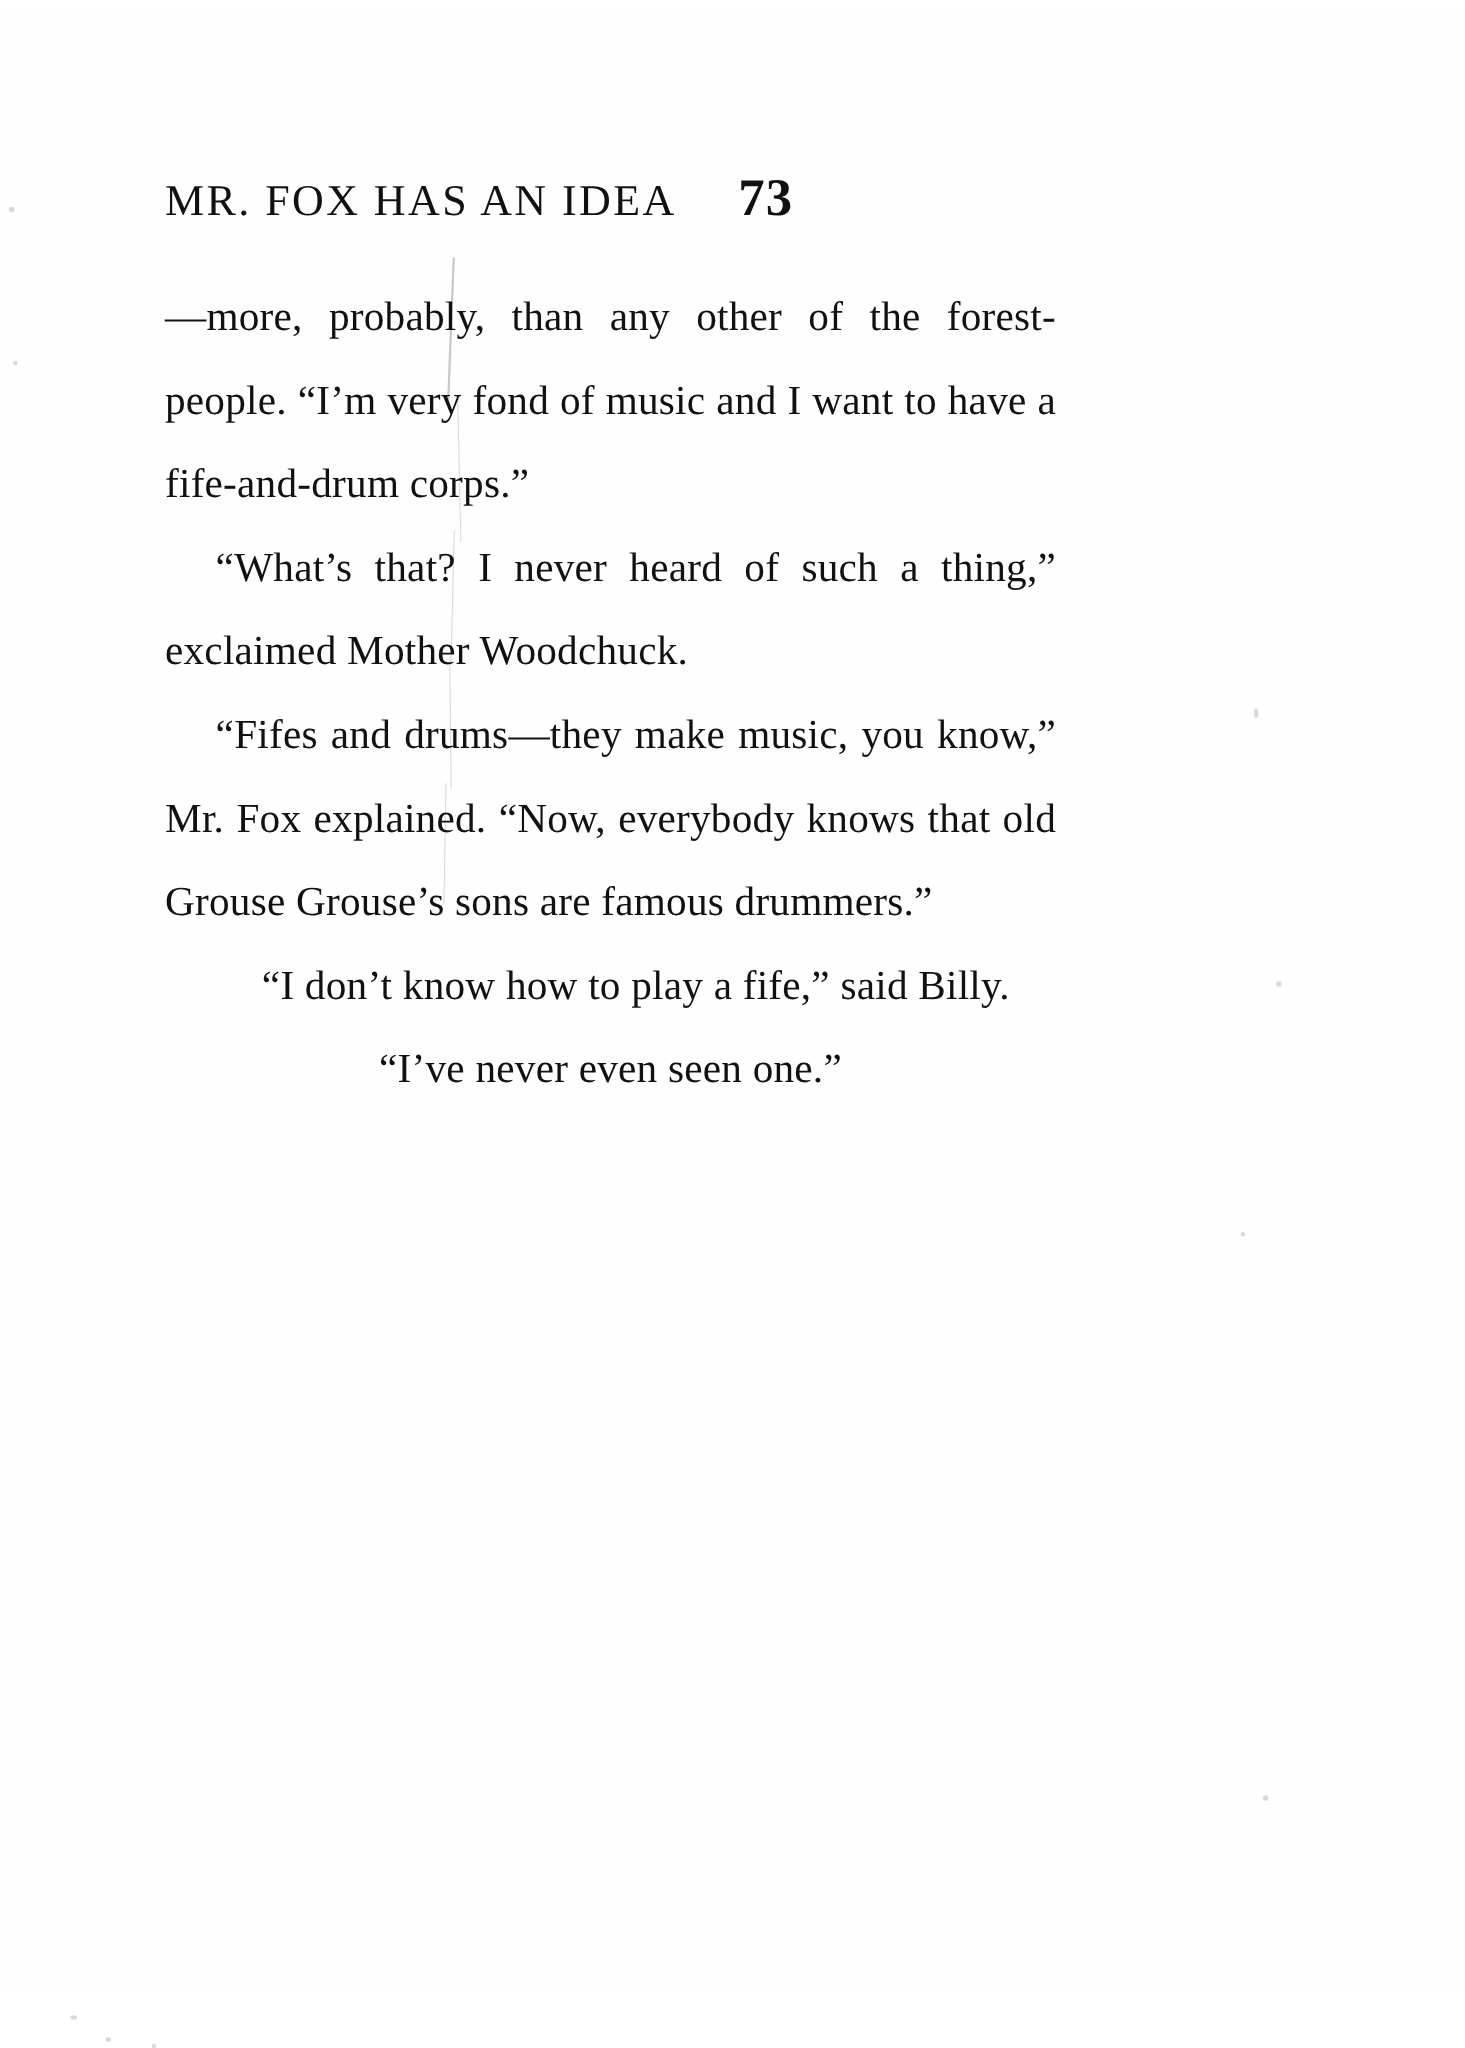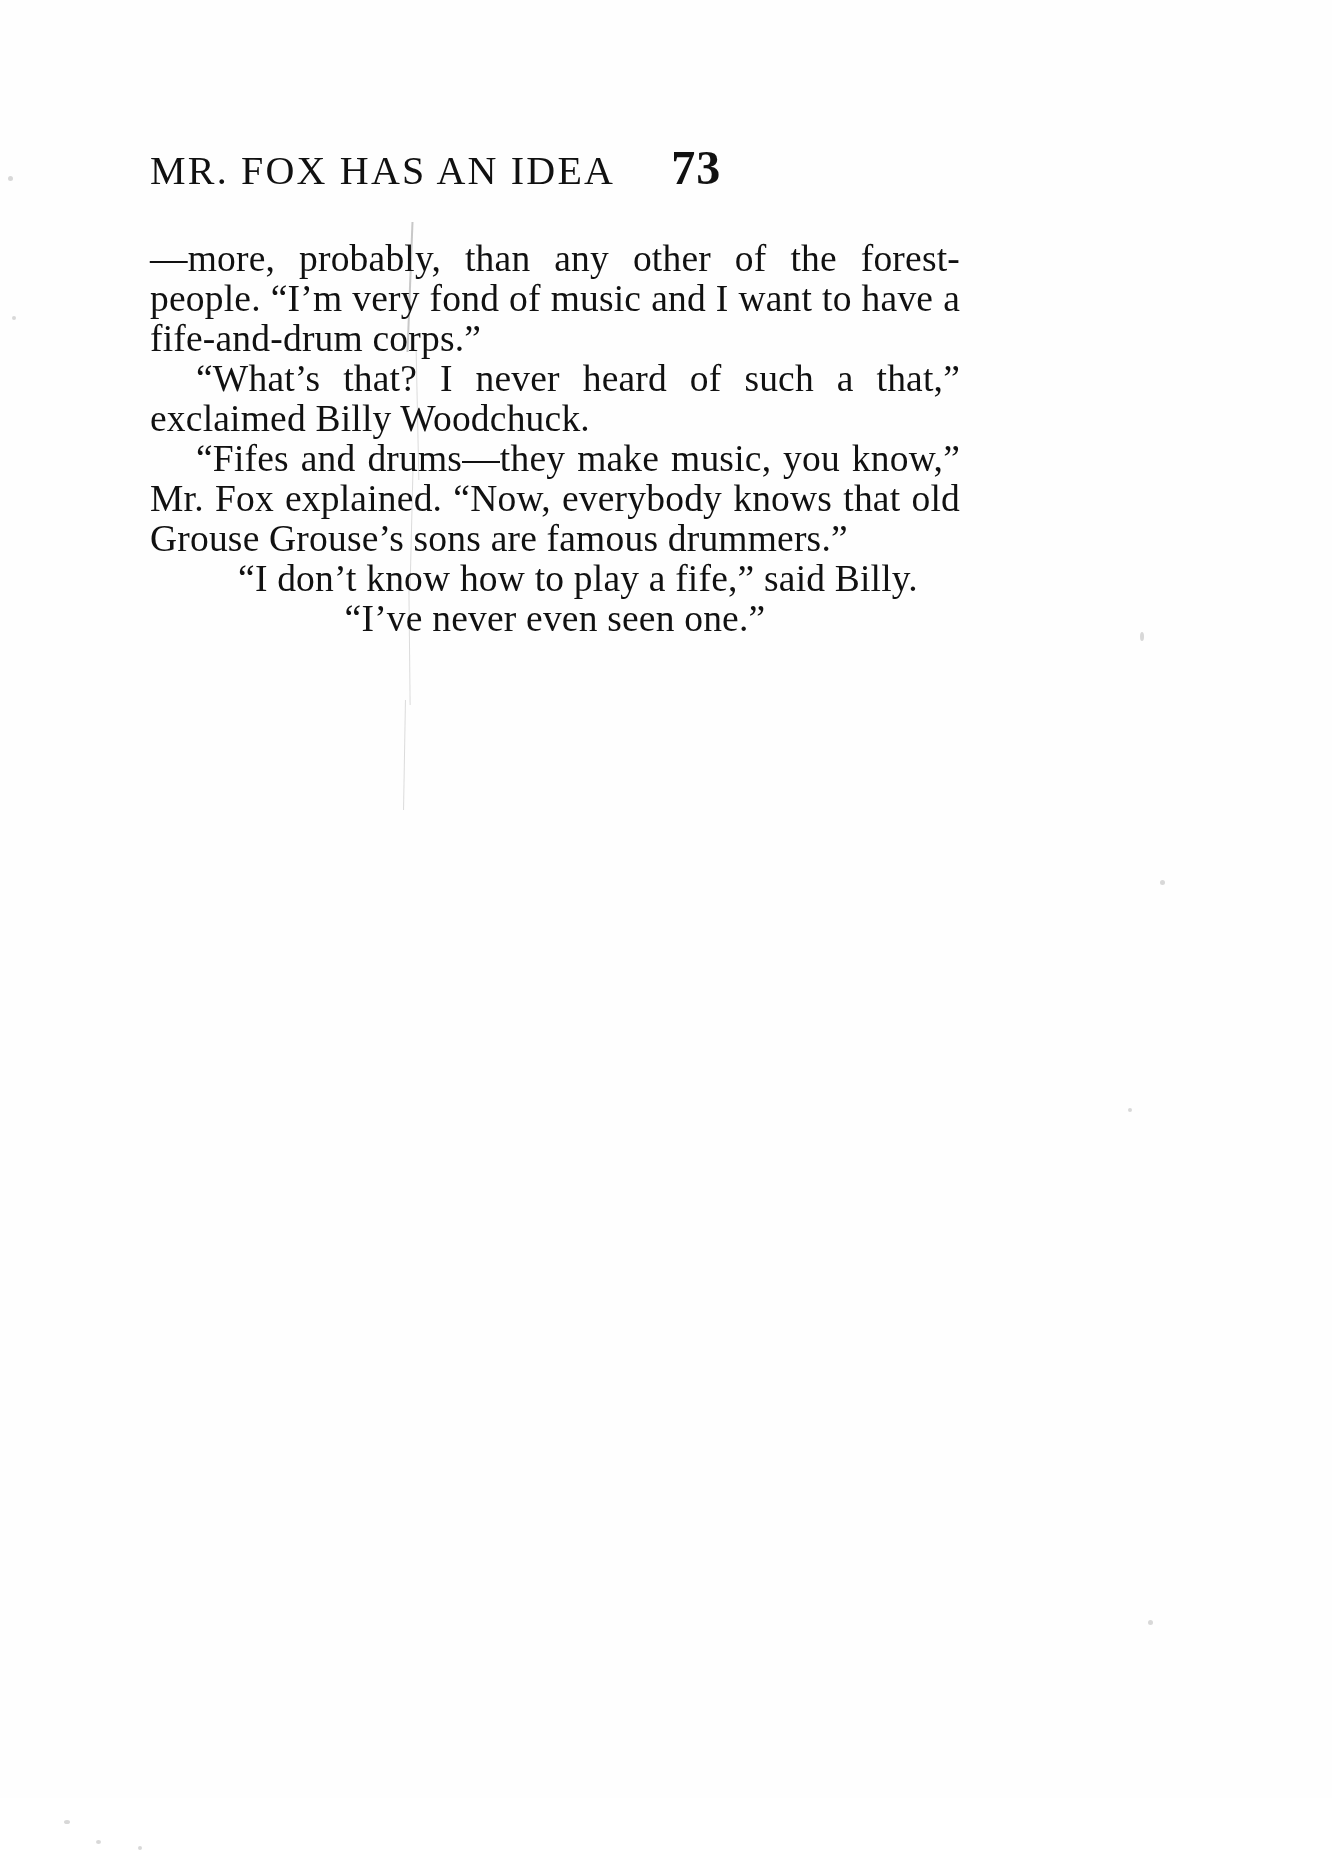--- a/index.html
+++ b/index.html
@@ -12,21 +12,21 @@
     height: 1862px;
     position: relative;
     overflow: hidden;
     font-family: "Liberation Serif", serif;
     color: #111111;
   }
 
   .page {
     position: absolute;
     left: 0;
-    top: 0;
+    top: 12px;
     width: 1332px;
     height: 1798px;
     background: #fefefe;
   }
 
   
   .speck {
     position: absolute;
     background: #d8d8d8;
     border-radius: 50%;
@@ -55,21 +55,21 @@
   .header-pageno {
     font-size: 48px;
     font-weight: bold;
     margin-left: 56px;
     letter-spacing: 1px;
   }
 
   .body-text p {
     margin: 0;
     font-size: 37.5px;
-    line-height: 40px;
+    line-height: 76px;
     text-align: justify;
     text-justify: inter-word;
     letter-spacing: 0.2px;
     font-family: "Liberation Serif", serif;
   }
   .body-text p.indent {
     text-indent: 46px;
   }
   .body-text p.noindent {
     text-indent: 0;
@@ -137,19 +137,19 @@
 
   <div class="content">
 
     <div class="header-line">
       <div class="header-title">MR. FOX HAS AN IDEA</div>
       <div class="header-pageno">73</div>
     </div>
 
     <div class="body-text">
       <p class="noindent">—more, probably, than any other of the forest-people. “I’m very fond of music and I want to have a fife-and-drum corps.”</p>
-      <p class="indent">“What’s that? I never heard of such a that,” exclaimed Billy Woodchuck.</p>
+      <p class="indent">“What’s that? I never heard of such a thing,” exclaimed Mother Woodchuck.</p>
       <p class="indent">“Fifes and drums—they make music, you know,” Mr. Fox explained. “Now, everybody knows that old Grouse Grouse’s sons are famous drummers.”</p>
       <p class="indent last-loose">“I don’t know how to play a fife,” said Billy. “I’ve never even seen one.”</p>
     </div>
 
   </div>
 </div>
 
 </body></html>

